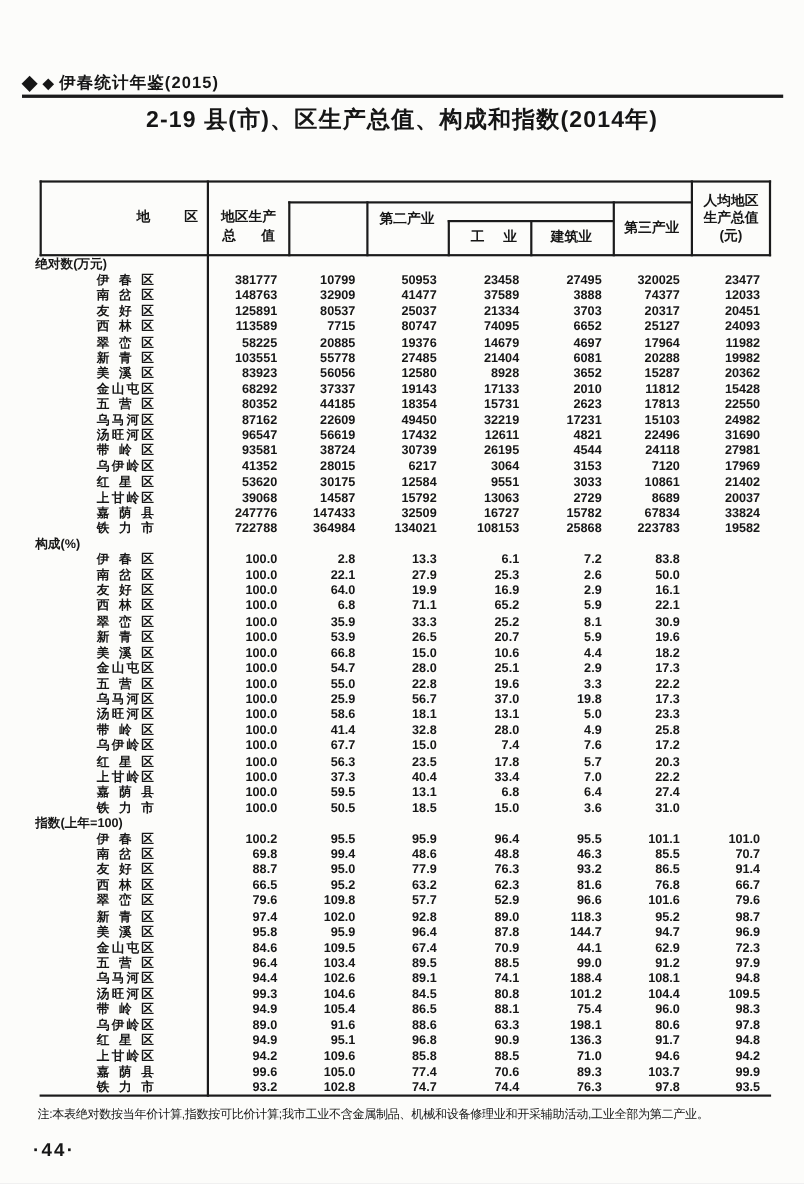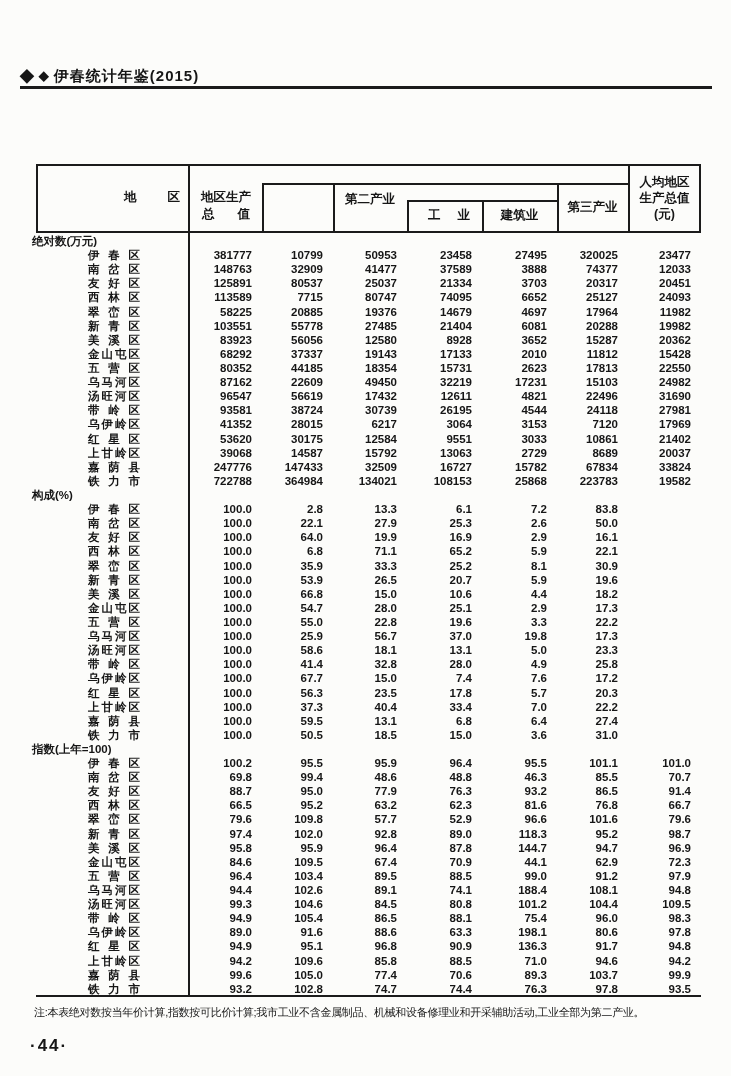--- a/index.html
+++ b/index.html
@@ -68,20 +68,21 @@
 <body>
 
 <div class="page">
 
   <div class="phdr">
     <span class="d1">◆</span>
     <span class="d2">◆</span>
     <span class="pyb">伊春统计年鉴(2015)</span>
   </div>
 
+  <div class="title">2-19 县(市)、区生产总值、构成和指数(2014年)</div>
 
   <div class="table">
 
     <div class="hc h-region">
       <span class="jspan">地 区</span>
     </div>
     <div class="hc h-gdp">
       <span>地区生产</span>
       <span class="jspan">总 值</span>
     </div>

